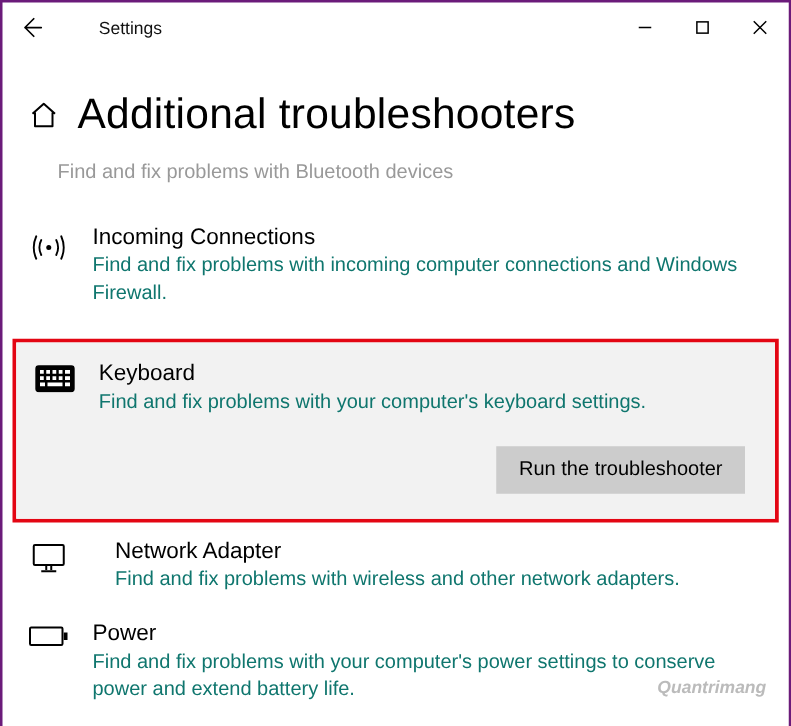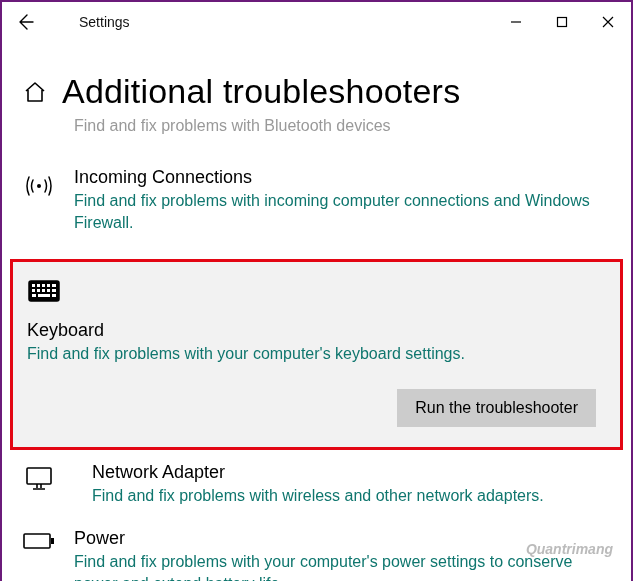--- a/index.html
+++ b/index.html
@@ -5,32 +5,32 @@
   * { box-sizing: border-box; margin: 0; padding: 0; }
   html, body { width: 633px; height: 581px; overflow: hidden; font-family: 'Segoe UI', Tahoma, sans-serif; background: #fff; color: #000; }
   .window { width: 633px; height: 581px; border: 2px solid #6b1b7a; border-bottom: none; position: relative; background: #fff; }
   .titlebar { display: flex; align-items: center; height: 40px; gap: 25px; }
   .titlebar .back { width: 46px; display:flex; align-items:center; justify-content:center; }
   .titlebar .title { font-size: 14px; color:#111; flex:0 0 auto; margin-left:6px; }
   .titlebar .spacer { flex:1; }
   .winctrl { display:flex; }
   .winctrl .btn { width:46px; height:40px; display:flex; align-items:center; justify-content:center; }
   .content { padding: 0 20px 0 20px; }
-  .header-row { display:flex; align-items:center; gap:14px; margin-top:30px; margin-bottom:6px; }
+  .header-row { display:flex; align-items:center; gap:14px; margin-top:30px; margin-bottom:18px; }
   .home-ic { width:26px; height:26px; display:flex; align-items:center; justify-content:center; }
   .page-title { font-size: 34px; font-weight: 400; letter-spacing: 0.2px; }
-  .cut-desc { font-size:16px; color:#999; margin-left:52px; margin-bottom:28px; }
+  .cut-desc { font-size:16px; color:#999; margin-left:24px; margin-bottom:28px; }
   .item { display:flex; gap:18px; padding: 4px 0 18px 0; }
   .item .ic { width:34px; display:flex; justify-content:center; padding-top:4px; flex-shrink:0; }
   .item .txt { flex:1; }
   .item-title { font-size:18px; color:#000; margin-bottom:2px; }
   .item-desc { font-size:16px; color:#0f766e; line-height:1.35; }
   .highlight-box { border:3px solid #e30613; margin: 8px -12px 8px -12px; padding:0; }
   .highlight-inner { background:#f2f2f2; padding:14px 14px 20px 14px; }
-  .highlight-inner .item { padding:0 0 24px 0;flex-direction:column; }
+  .highlight-inner .item { padding:0 0 24px 0; }
   .run-row { display:flex; justify-content:flex-end; padding-right:10px; }
   .run-btn { background:#ccc; color:#000; border:none; padding:10px 18px; font-size:16px; font-family:inherit;text-align:right; }
   .watermark { position:absolute; right:18px; bottom:24px; font-size:14px; color:#bbb; font-style:italic; font-weight:600; pointer-events:none; }
   svg { display:block; }
 </style>
 </head>
 <body>
 
 <div class="window">
 

